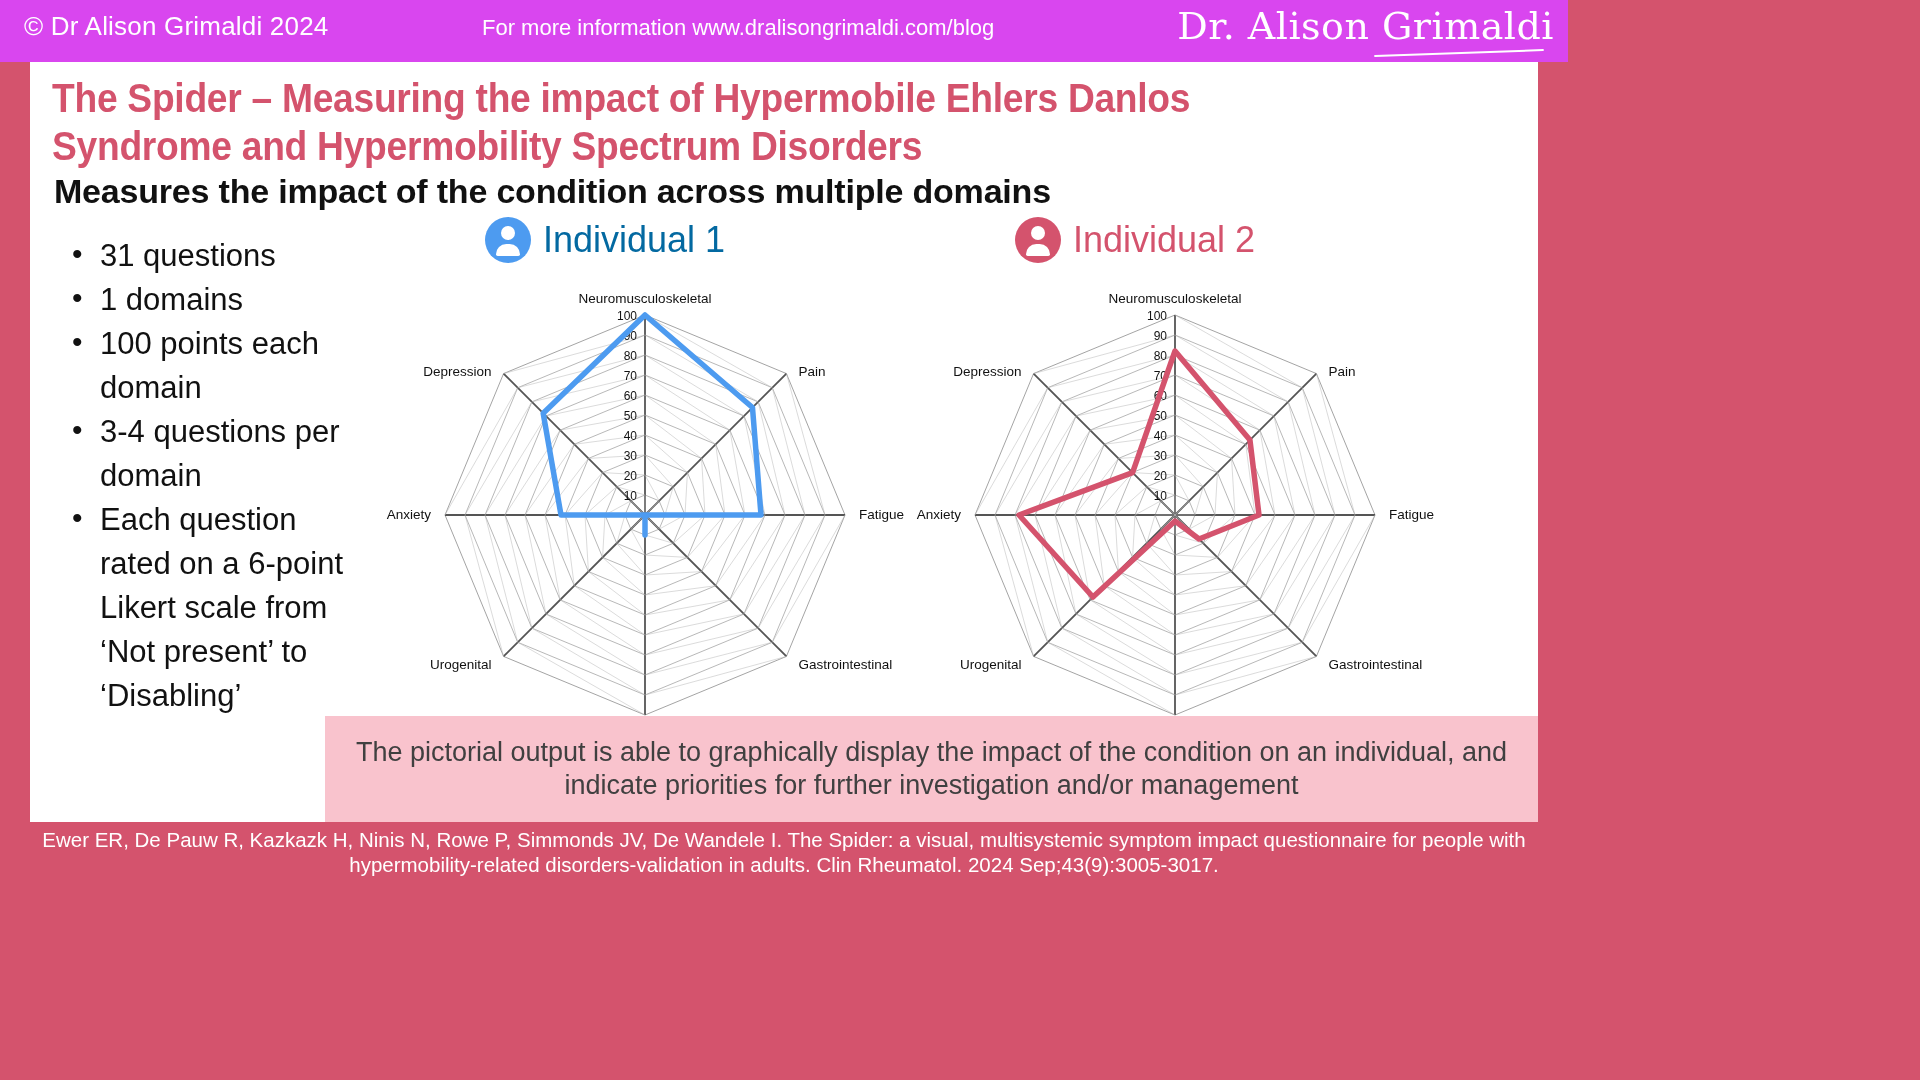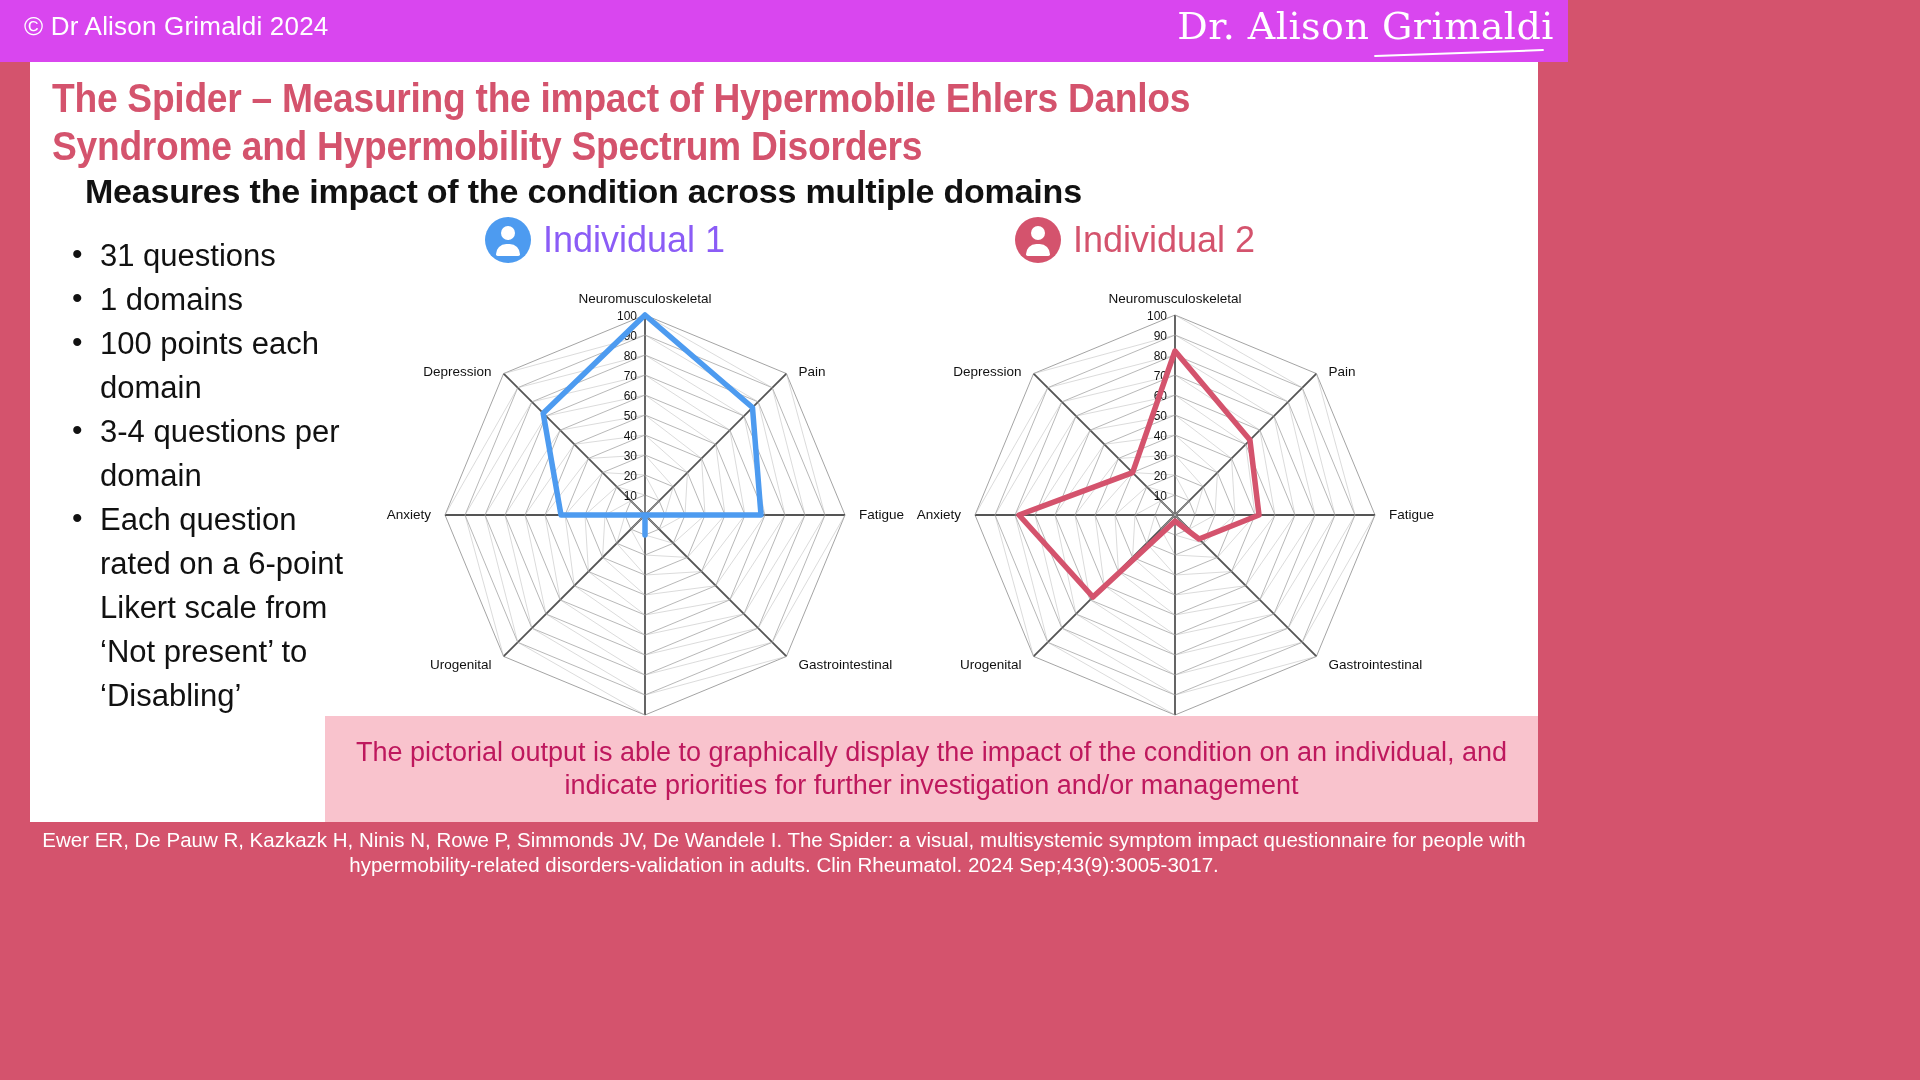--- a/index.html
+++ b/index.html
@@ -46,21 +46,21 @@
   .title {
     position: absolute; left: 22px; top: 12px; width: 1420px;
     color: #d4536d;
     font-family: "Liberation Sans Narrow", "Liberation Sans", sans-serif;
     font-weight: bold; font-size: 40px; line-height: 48px;
     letter-spacing: -0.3px;
     transform: scaleX(0.93); transform-origin: left top;
   }
   .subtitle {
     position: absolute; left: 24px; top: 110px;
-    color: #111111; font-weight: bold; font-size: 34px; letter-spacing: -.2px; margin-left: 31px;
+    color: #111111; font-weight: bold; font-size: 34px; letter-spacing: -.2px;
   }
 
   
   .bullets {
     position: absolute; left: 36px; top: 172px; width: 300px;
     font-size: 31px; line-height: 44px; color: #111111;
     list-style: none;
   }
   .bullets li {
     position: relative; padding-left: 34px; margin-bottom: 0px;
@@ -91,53 +91,54 @@
   .avatar .ahead {
     position: absolute; top: 9px; left: 50%; transform: translateX(-50%);
     width: 14px; height: 14px; border-radius: 50%; background: #fff;
   }
   .avatar .abody {
     position: absolute; bottom: 7px; left: 50%; transform: translateX(-50%);
     width: 24px; height: 12px; background: #fff;
     border-radius: 12px 12px 2px 2px;
   }
   .person-name { font-size: 36px; font-weight: 300; white-space: nowrap; }
-  .person-name.blue { color: #8b5cf6; }
+  .person-name.blue { color: #0369a1; }
   .person-name.pink { color: #d4536d; }
 
   .radar-wrap { position: absolute; top: 48px; left: 0; width: 530px; height: 500px; }
   .radar-wrap svg { display: block; }
 
   
   .caption {
     position: absolute; left: 295px; top: 654px;
     width: 1213px; height: 106px;
     background: #f9c3cd;
     display: flex; align-items: center; justify-content: center;
     text-align: center;
   }
   .caption p {
-    font-size: 27px; line-height: 33px; color: #be185d; padding: 0 18px; text-align: center;
+    font-size: 27px; line-height: 33px; color: #404040; padding: 0 18px; text-align: center;
   }
 
   
   .citation {
     position: absolute; left: 0; top: 822px; width: 1568px; height: 60px;
     color: #ffffff; text-align: center; padding-top: 5px;
   }
   .citation p { font-size: 20.5px; line-height: 25px; padding: 0 22px; }
 
   .tick-label { font-size: 12px; fill: #111; font-family: "Liberation Sans", sans-serif; }
   .axis-label { font-size: 13.5px; fill: #111; font-family: "Liberation Sans", sans-serif; }
 </style>
 </head>
 <body>
 
 <div class="topbar">
   <div class="copyright">© Dr Alison Grimaldi 2024</div>
+  <div class="moreinfo">For more information www.dralisongrimaldi.com/blog</div>
   <div class="brand-script">Dr. Alison Grimaldi</div>
   <div class="brand-underline"></div>
 </div>
 
 <div class="card">
 
   <div class="title">The Spider – Measuring the impact of Hypermobile Ehlers Danlos Syndrome and Hypermobility Spectrum Disorders</div>
   <div class="subtitle">Measures the impact of the condition across multiple domains</div>
 
   <ul class="bullets">

